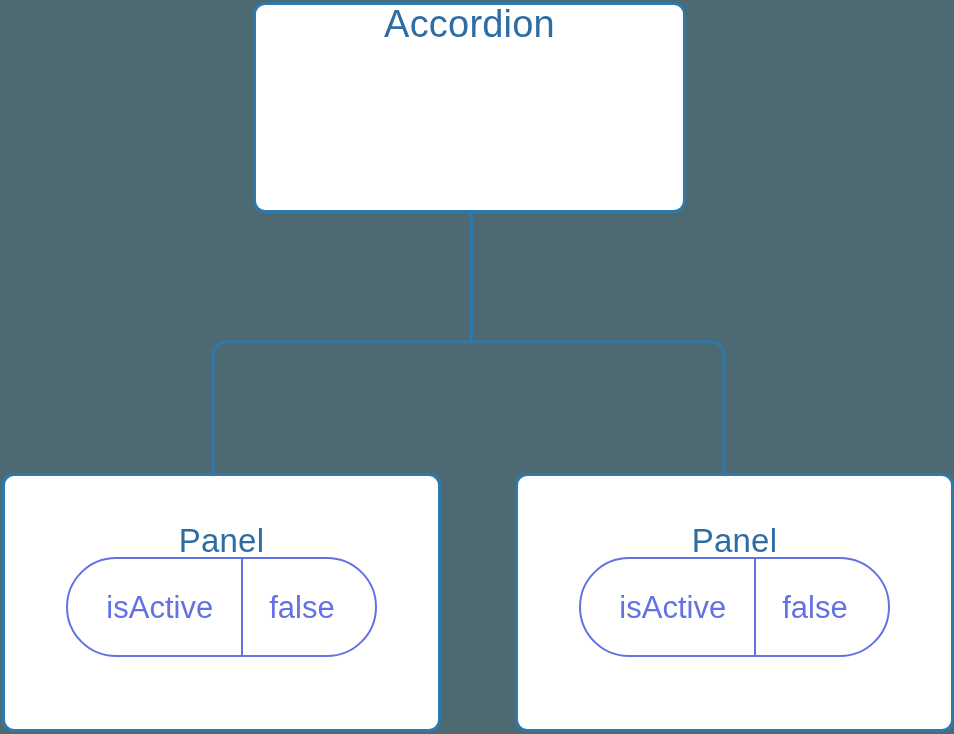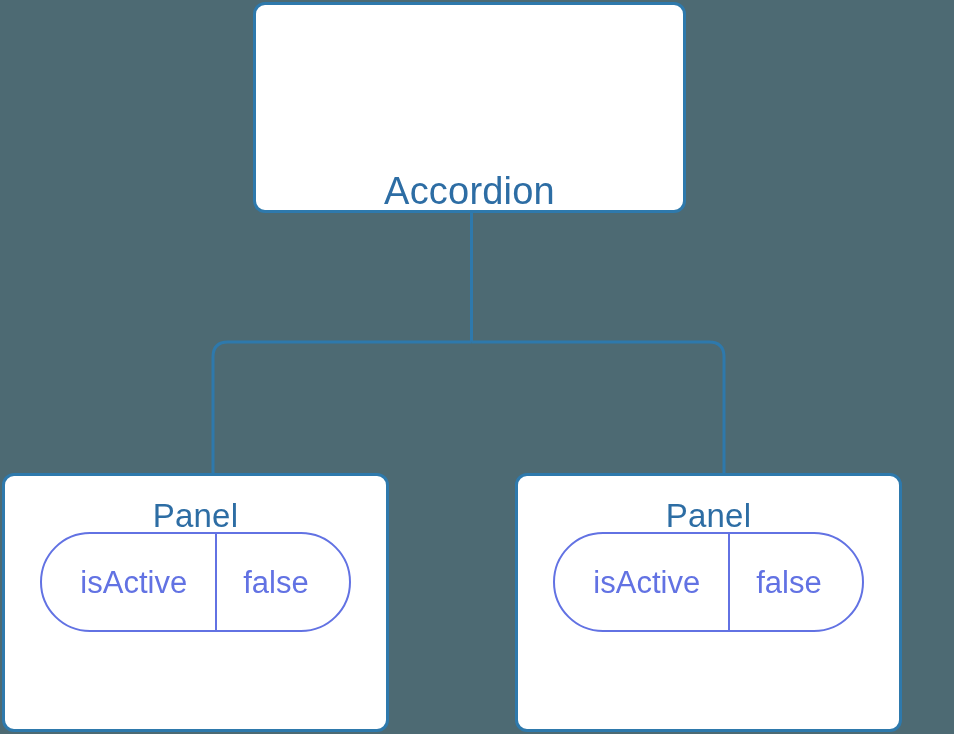--- a/index.html
+++ b/index.html
@@ -43,29 +43,29 @@
     display: flex;
     flex-direction: column;
     align-items: center;
   }
 
   .node-root {
     left: 253px;
     top: 2px;
     width: 433px;
     height: 211px;
-    justify-content: flex-end;
+    justify-content: flex-start;
   }
 
   .node-leaf {
-    width: 387px;
+    width: 439px;
     height: 259px;
     top: 473px;
     justify-content: flex-start;
-    padding-top: 23px;
+    padding-top: 48px;
   }
 
   .node-leaf.leaf-left  { left: 2px; }
   .node-leaf.leaf-right { left: 515px; }
 
   .node-title {
     color: #2d6da4;
     font-weight: 400;
     line-height: 1;
     white-space: nowrap;

